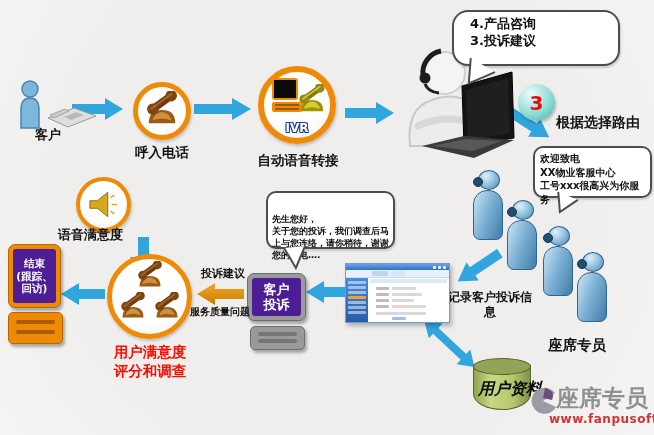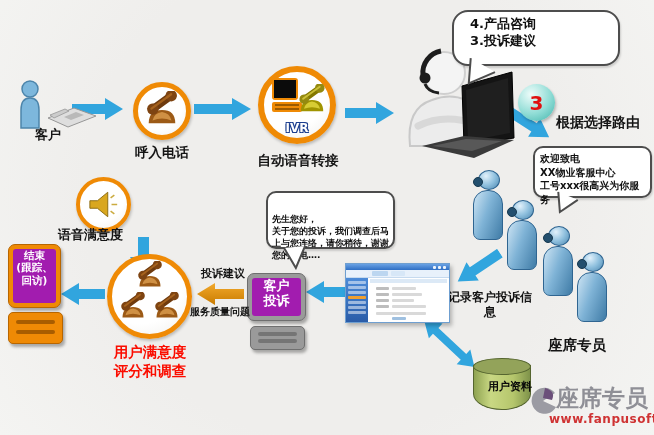--- a/index.html
+++ b/index.html
@@ -4,21 +4,21 @@
 <style>
   html,body{margin:0;padding:0;background:#f0efed;}
   .stage{position:relative;width:654px;height:435px;background:radial-gradient(circle at 50% 45%, #efeeec 60%, #f4f4f2);overflow:hidden;font-family:"DejaVu Sans",sans-serif;}
   .abs{position:absolute;}
   .lbl{position:absolute;font-weight:bold;color:#141414;white-space:nowrap;}
   .center{text-align:center;}
   .ring{position:absolute;background:radial-gradient(circle at 38% 30%, #ffffff 60%, #f0efec);border:5px solid #ef8a05;border-radius:50%;box-sizing:border-box;box-shadow:1px 2px 3px rgba(0,0,0,.22);}
   .bubble{position:absolute;background:#fff;border:2px solid #4d4d4d;border-radius:13px;font-weight:bold;color:#101010;box-sizing:border-box;box-shadow:1px 2px 2px rgba(0,0,0,.15);z-index:30;}
   .tail{position:absolute;z-index:31;}
   .monitor{position:absolute;box-sizing:border-box;border-radius:7px;padding:4px;box-shadow:2px 3px 3px rgba(0,0,0,.3);}
-  .monitor .scr{background:#a21caf;border-radius:3px;width:100%;height:100%;display:flex;flex-direction:column;align-items:center;justify-content:flex-start;color:#fff;font-weight:bold;line-height:1.18;}
+  .monitor .scr{background:#4c1d95;border-radius:3px;width:100%;height:100%;display:flex;flex-direction:column;align-items:center;justify-content:center;color:#fff;font-weight:bold;line-height:1.18;}
   .mbase{position:absolute;border-radius:5px;box-shadow:2px 3px 3px rgba(0,0,0,.3);}
   .slot{position:absolute;left:7px;right:7px;height:4px;border-radius:2px;}
   .pawn{position:absolute;width:30px;height:70px;}
   .pawn .head{position:absolute;left:5px;top:0;width:20px;height:18px;border-radius:50%;background:radial-gradient(circle at 35% 28%, #e2f1fb, #8fc0de 50%, #4a85ae);border:1px solid #2f6591;}
   .pawn .mic{position:absolute;left:0;top:7px;width:8px;height:8px;border-radius:50%;background:#234f6e;border:1px solid #16384f;}
   .pawn .body{position:absolute;left:0;top:20px;width:28px;height:48px;border-radius:14px 14px 7px 7px;background:linear-gradient(110deg,#cfe5f4,#7fb3d6 45%,#3f7ba6);border:1px solid #2f6591;}
   .mini-window{position:absolute;left:345px;top:263px;width:103px;height:58px;background:#fff;border:1px solid #6f9fd0;box-shadow:2px 3px 4px rgba(0,0,0,.25);z-index:5;}
   .mw-title{height:6px;background:linear-gradient(#6aa2e4,#2f6fc4);position:relative;}
   .mw-title i{position:absolute;top:1.5px;width:3px;height:3px;background:#eef4fb;border-radius:1px;}
   .mw-tabs{height:7px;background:#e8f1fb;border-bottom:1px solid #c6daef;position:relative;}
@@ -303,21 +303,21 @@
     </div>
   </div>
   <div class="mbase" style="left:8px;top:312px;width:53px;height:30px;background:#ef8a05;border:1px solid #b86600;">
     <div class="slot" style="top:7px;background:#a85d00;"></div>
     <div class="slot" style="top:17px;background:#a85d00;"></div>
   </div>
 
   <div class="abs" style="left:473px;top:358px;width:58px;height:58px;">
     <div style="position:absolute;left:0;top:7px;width:56px;height:44px;background:linear-gradient(90deg,#8fa352,#c9d883 30%,#b5c66c 70%,#7f934a);border:1px solid #55652f;border-top:none;border-radius:0 0 50% 50% / 0 0 16px 16px;"></div>
     <div style="position:absolute;left:0;top:0;width:56px;height:15px;background:#93a35a;border:1px solid #55652f;border-radius:50%;"></div>
-    <div class="lbl center" style="left:0;top:21px;width:74px;font-size:11px;color:#0a0a0a;">用户资料</div>
+    <div class="lbl center" style="left:0;top:21px;width:74px;font-size:16px;color:#0a0a0a;font-style:italic;">用户资料</div>
   </div>
 
   <svg class="abs" style="left:528px;top:386px;" width="30" height="30" viewBox="0 0 30 30">
     <path d="M27,7 A13,13 0 1 0 28,21 L15,15 Z" fill="#9b9ba3"></path>
     <path d="M17,2 Q28,5 24,14 L15,12 Z" fill="#6b4f7a"></path>
   </svg>
   <div class="abs" style="left:556px;top:383px;font-size:23px;font-weight:bold;color:#8f8f96;white-space:nowrap;">座席专员</div>
   <div class="abs" style="left:549px;top:412px;font-size:12px;font-weight:bold;color:#cf3333;letter-spacing:0.5px;white-space:nowrap;">www.fanpusoft.com</div>
 
 </div>

